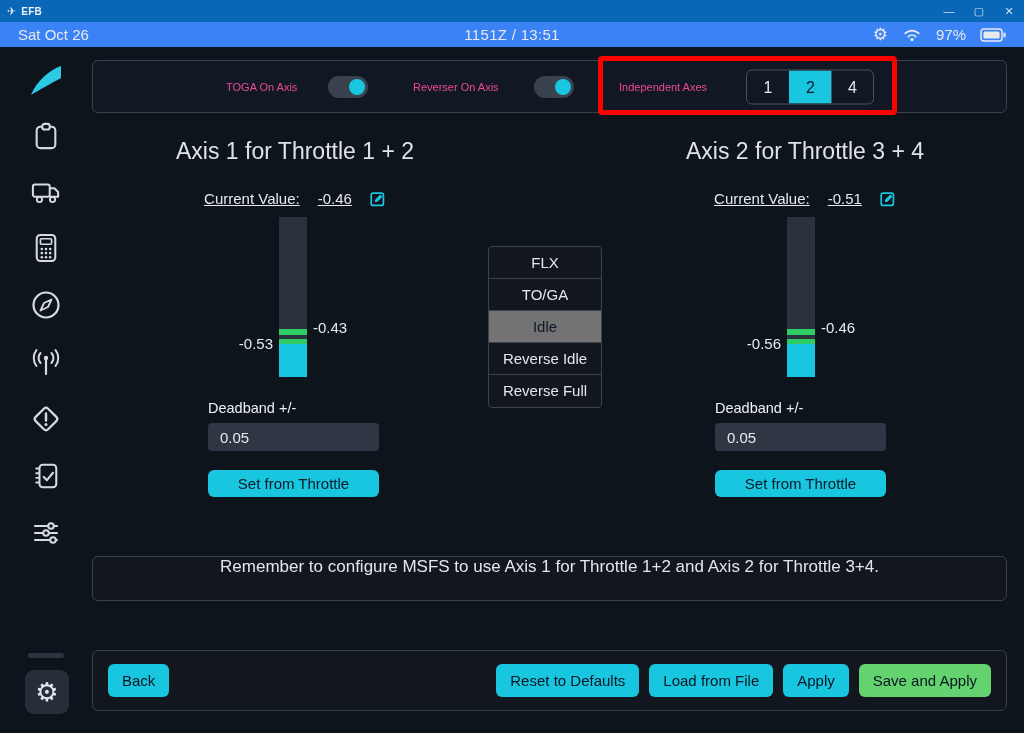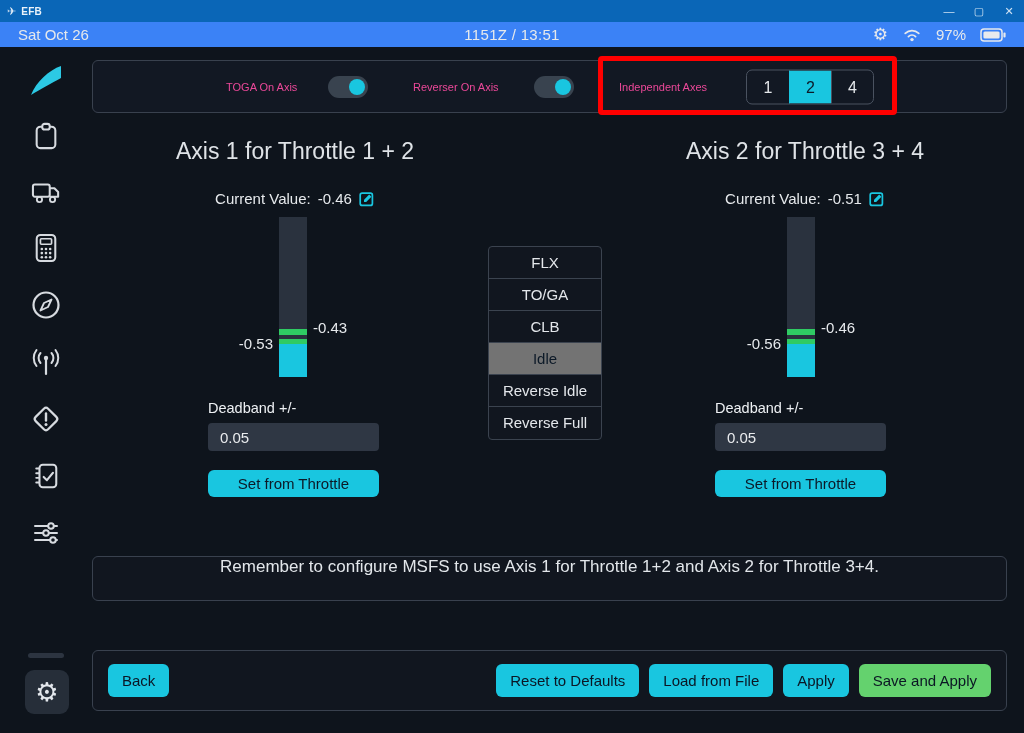--- a/index.html
+++ b/index.html
@@ -35,21 +35,21 @@
   .toggle .knob { position:absolute; right:3px; top:3px; width:16px; height:16px; border-radius:50%; background:#19c6e0; }
   .segmented { position:absolute; left:653px; top:50%; transform:translateY(-50%); display:flex;
     border:1px solid #4a5260; border-radius:6px; overflow:hidden; }
   .seg { width:42px; height:33px; line-height:33px; text-align:center; font-size:16px; color:#e4e7eb; background:transparent; }
   .seg + .seg { border-left:1px solid #4a5260; }
   .seg.active { background:#19c6e0; color:#0c1927; border-color:#19c6e0; }
   .annotation { position:absolute; left:598px; top:56px; width:299px; height:59px;
     border:5px solid #ff0000; border-radius:4px; z-index:20; pointer-events:none; }
   
   .axis-heading { position:absolute; width:330px; text-align:center; font-size:23px; color:#dfe3e7; top:138px; }
-  .curval { position:absolute; width:330px; top:190px; display:flex; align-items:center; justify-content:center; gap:7px; font-size:15px; }
+  .curval { position:absolute; width:330px; top:190px; display:flex; align-items:center; justify-content:center; gap:18px; font-size:15px;text-decoration:underline; }
   .slider { position:absolute; top:217px; width:28px; height:160px; background:#2a323e; }
   .slider .stripe-g1 { position:absolute; left:0; top:112px; width:28px; height:6px; background:#2fcb63; }
   .slider .stripe-g2 { position:absolute; left:0; top:122px; width:28px; height:5px; background:#2fcb63; }
   .slider .fill { position:absolute; left:0; top:127px; width:28px; height:33px; background:#19c6e0; }
   .slider .lbl-low { position:absolute; right:34px; top:118px; font-size:15px; white-space:nowrap; }
   .slider .lbl-high { position:absolute; left:34px; top:102px; font-size:15px; white-space:nowrap; }
   .db-block { position:absolute; top:400px; width:171px; }
   .db-block .db-lab { font-size:14.5px; color:#eef1f4; margin-bottom:7px; }
   .db-block input { width:100%; height:28px; background:#2f3744; border:none; border-radius:4px;
     color:#e8eaed; font-size:15px; padding:0 12px; font-family:"Liberation Sans", sans-serif; outline:none; }
@@ -230,21 +230,20 @@
   </div>
   <div class="db-block" style="left:208px;">
     <div class="db-lab">Deadband +/-</div>
     <input type="text" value="0.05" style="">
     <button class="set-btn">Set from Throttle</button>
   </div>
 
   <div class="detents">
     <div class="detent">FLX</div>
     <div class="detent">TO/GA</div>
-    <div class="detent">CLB</div>
     <div class="detent active">Idle</div>
     <div class="detent">Reverse Idle</div>
     <div class="detent">Reverse Full</div>
   </div>
 
   <div class="axis-heading" style="left:640px;">Axis 2 for Throttle 3 + 4</div>
   <div class="curval" style="left:640px;">
     <span>Current Value:</span>
     <span>-0.51</span>
     <svg width="16" height="16" viewBox="0 0 16 16">

